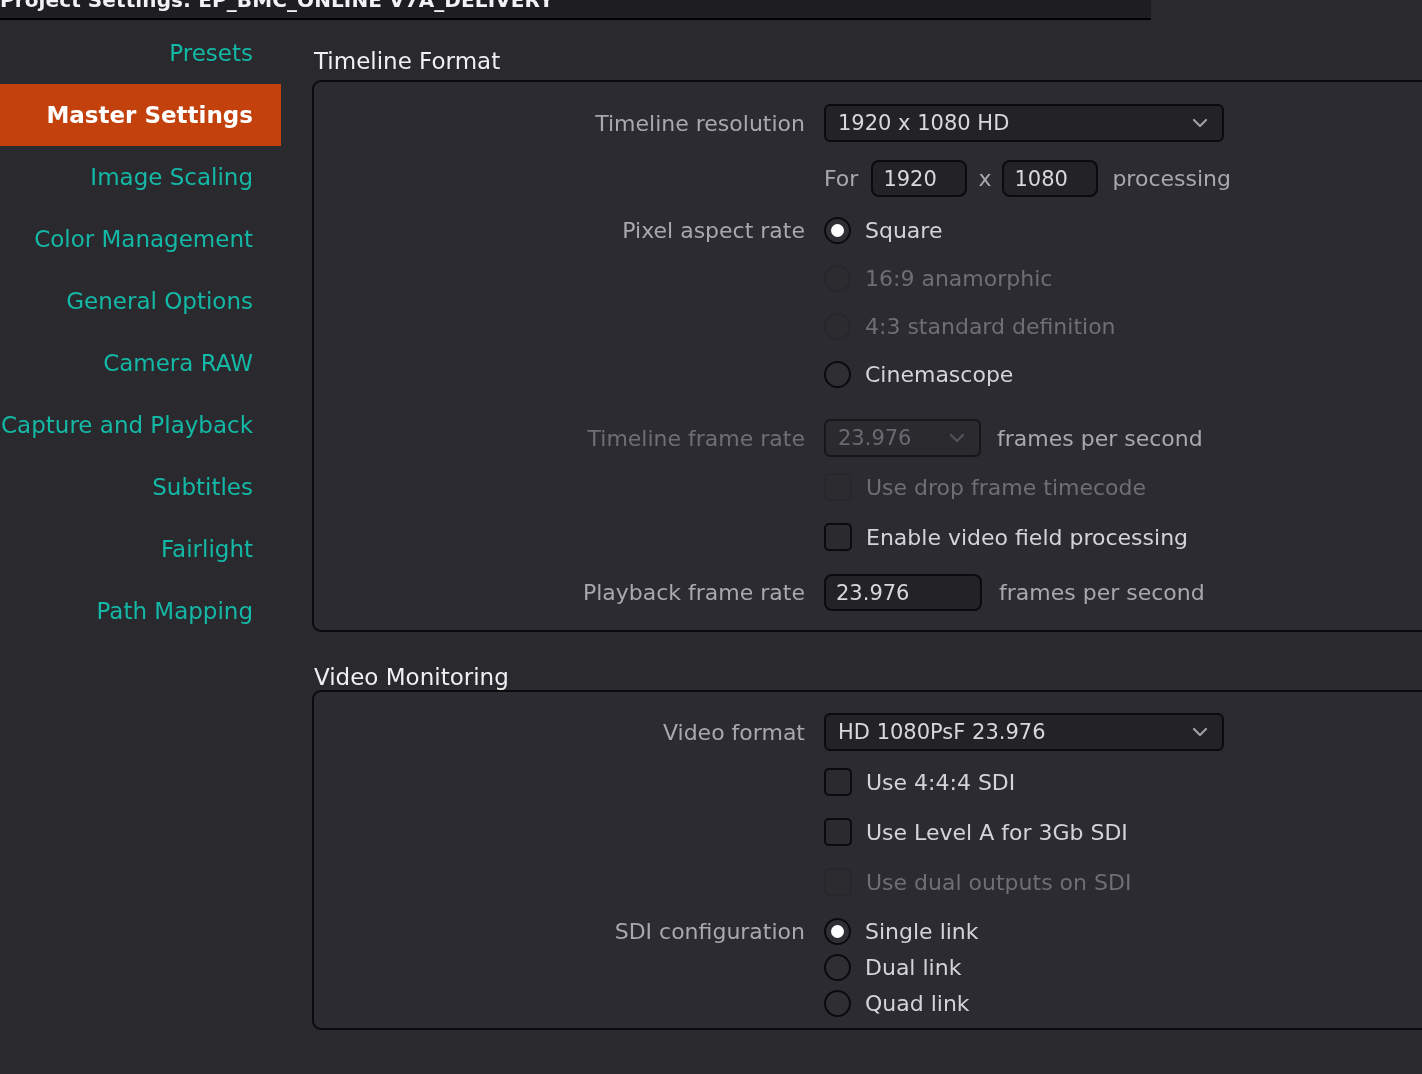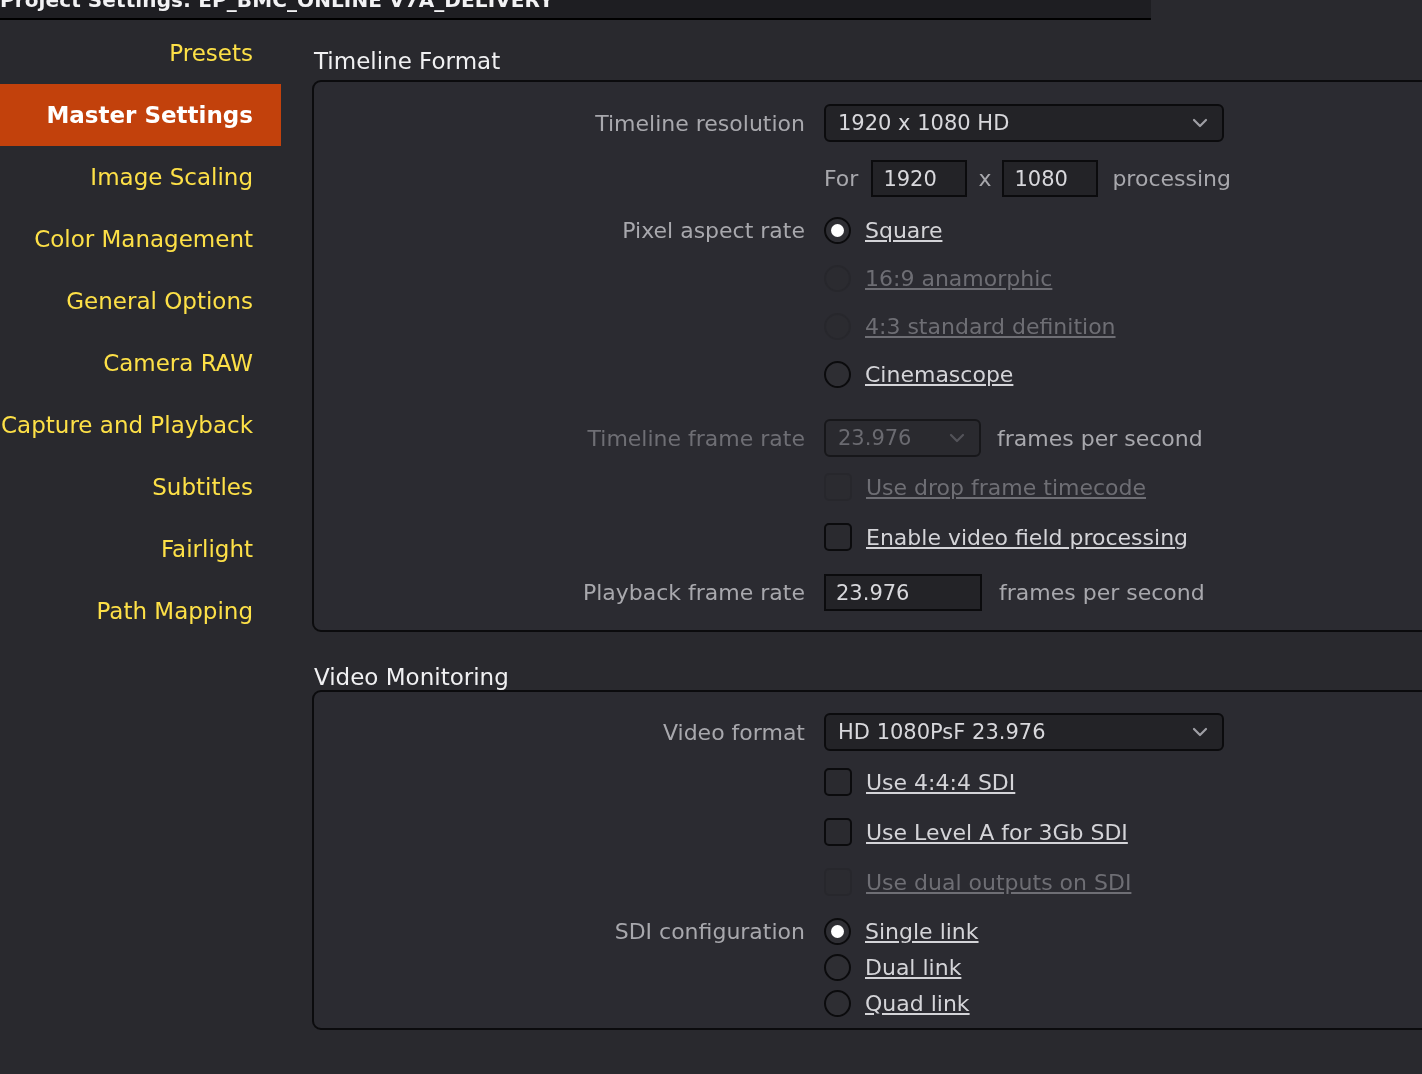--- a/index.html
+++ b/index.html
@@ -49,21 +49,21 @@
     height: 1052px;
     background: #29292e;
   }
   .sidebar-item {
     height: 62px;
     display: flex;
     align-items: center;
     justify-content: flex-end;
     padding-right: 28px;
     font-size: 23px;
-    color: #fde047;
+    color: #14b8a6;
     white-space: nowrap;
   }
   .sidebar-item.selected {
     background: #c2410c;
     color: #ffffff;
     font-weight: bold;
   }
 
   
   .content {
@@ -137,21 +137,21 @@
   }
   .dropdown.wide { width: 400px; }
   .dropdown.small { width: 157px; }
   .dropdown.disabled { color: #6a6a70; background: #2a2a2f; border-color: #17171a; }
   .dropdown.disabled .chev { opacity: 0.45; }
 
   .textbox {
     height: 37px;
     background: #232327;
     border: 2px solid #0b0b0d;
-    border-radius: 0;
+    border-radius: 8px;
     display: flex;
     align-items: center;
     padding: 0 10px;
     color: #d8d8dc;
     font-size: 21px;
   }
   .textbox.num { width: 96px; }
   .textbox.fps { width: 158px; }
 
   .plain {
@@ -186,21 +186,20 @@
     border: 2px solid #0b0b0d;
     flex: 0 0 auto;
   }
   .checkbox.disabled { background: #2b2b30; border-color: #242428; opacity: 0.5; }
 
   .optlabel {
     font-size: 22px;
     color: #d4d4d8;
     margin-left: 14px;
     white-space: nowrap;
-    text-decoration: underline;
   }
   .optlabel.dim { color: #6e6e74; }
 
   .opt-row { display: flex; align-items: center; }
 </style>
 </head>
 <body>
 
 <div id="app">
 

